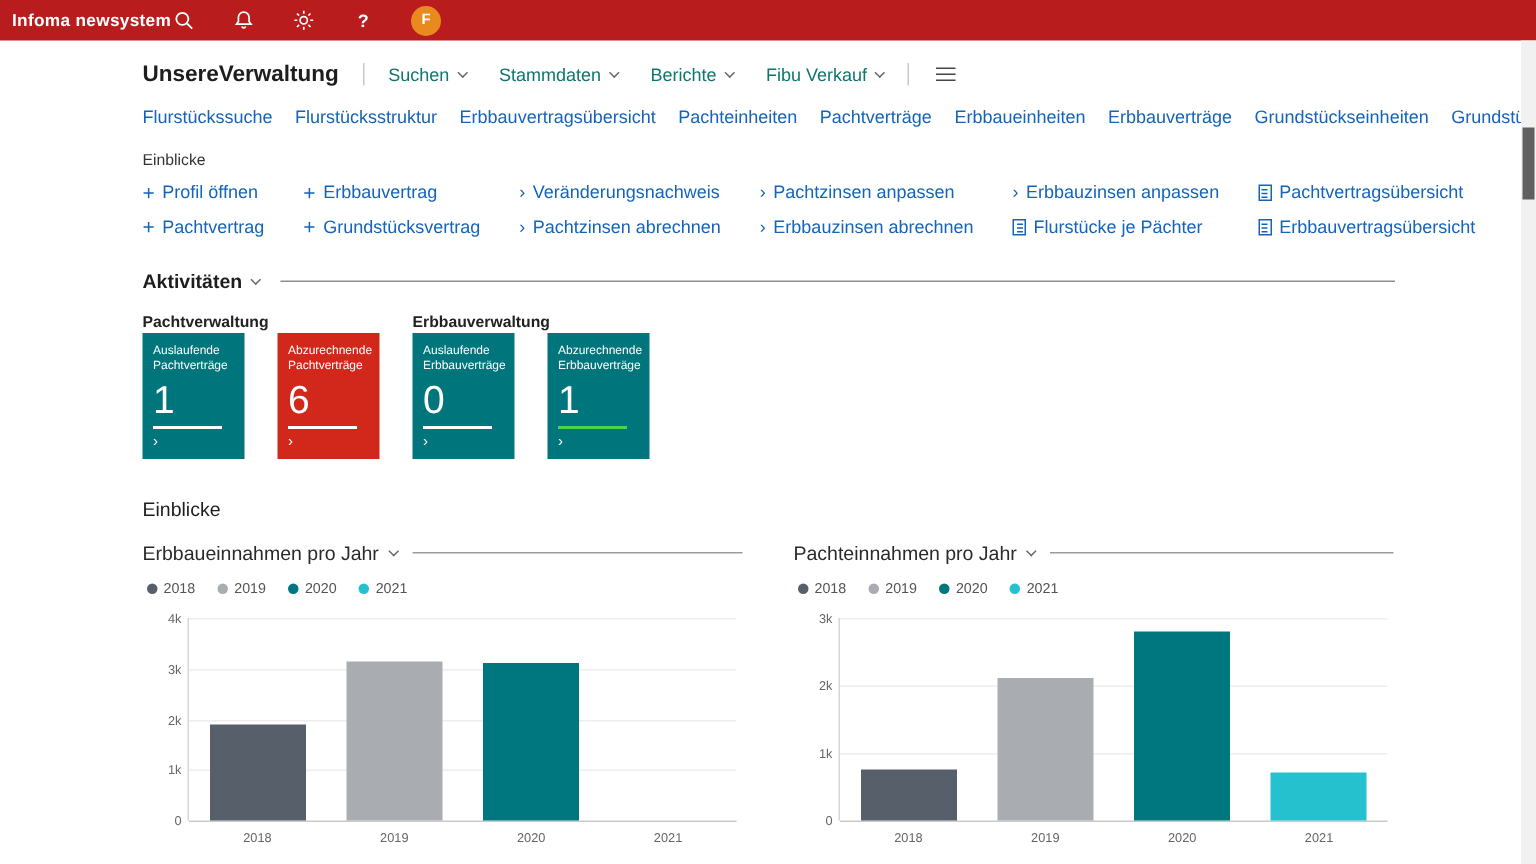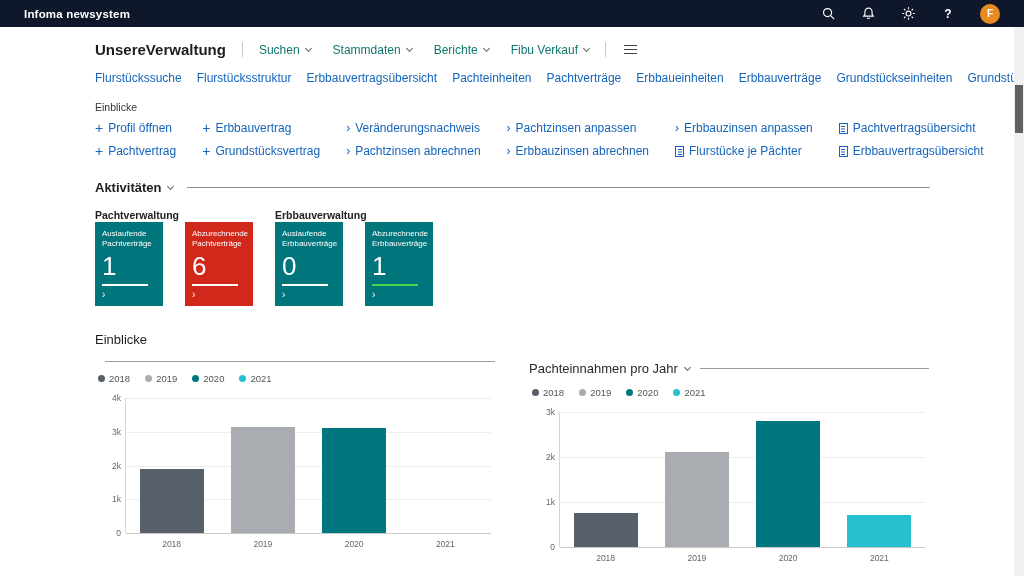--- a/index.html
+++ b/index.html
@@ -7,21 +7,21 @@
     --text:#1d1d1d;
   }
   *{box-sizing:border-box}
   html,body{margin:0;padding:0}
   body{
     width:1024px;height:576px;overflow:hidden;position:relative;
     background:#fff;color:var(--text);
     font-family:"Liberation Sans",sans-serif;
   }
   
-  .topbar{height:27px;background:#0f172a;display:flex;align-items:center;justify-content:space-between;padding:0 24px;color:#fff}
+  .topbar{height:27px;background:#b91c1c;display:flex;align-items:center;padding:0 8px;color:#fff}
   .tb-title{font-size:11.5px;font-weight:bold;letter-spacing:.2px}
   .tb-right{display:flex;align-items:center;gap:24px}
   .tb-icon{width:16px;height:16px;display:flex;align-items:center;justify-content:center;cursor:pointer}
   .tb-q{font-size:12px;font-weight:bold;color:#fff}
   .avatar{width:20px;height:20px;border-radius:50%;display:flex;align-items:center;justify-content:center;font-size:10px;font-weight:bold;color:#fff;cursor:pointer}
   
   .content{padding:10px 0 0 95px;width:930px}
   
   .header-row{display:flex;align-items:center;gap:16px;margin-top:4px}
   .company{font-size:15px;font-weight:bold;color:var(--text)}
@@ -252,20 +252,24 @@
           </div>
         </div>
       </div>
     </div>
 
   <div class="insights-title">Einblicke</div>
 
   <div class="charts">
     <div class="chart">
       <div class="chart-head">
+        <span class="chart-title">
+          <span>Erbbaueinnahmen pro Jahr</span>
+          <span class="chev"></span>
+        </span>
         <span class="rule"></span>
       </div>
       <div class="legend">
           <span class="legend-item">
             <span class="dot" style="background: rgb(87, 96, 106);"></span>
             <span>2018</span>
           </span>
           <span class="legend-item">
             <span class="dot" style="background: rgb(169, 172, 176);"></span>
             <span>2019</span>

